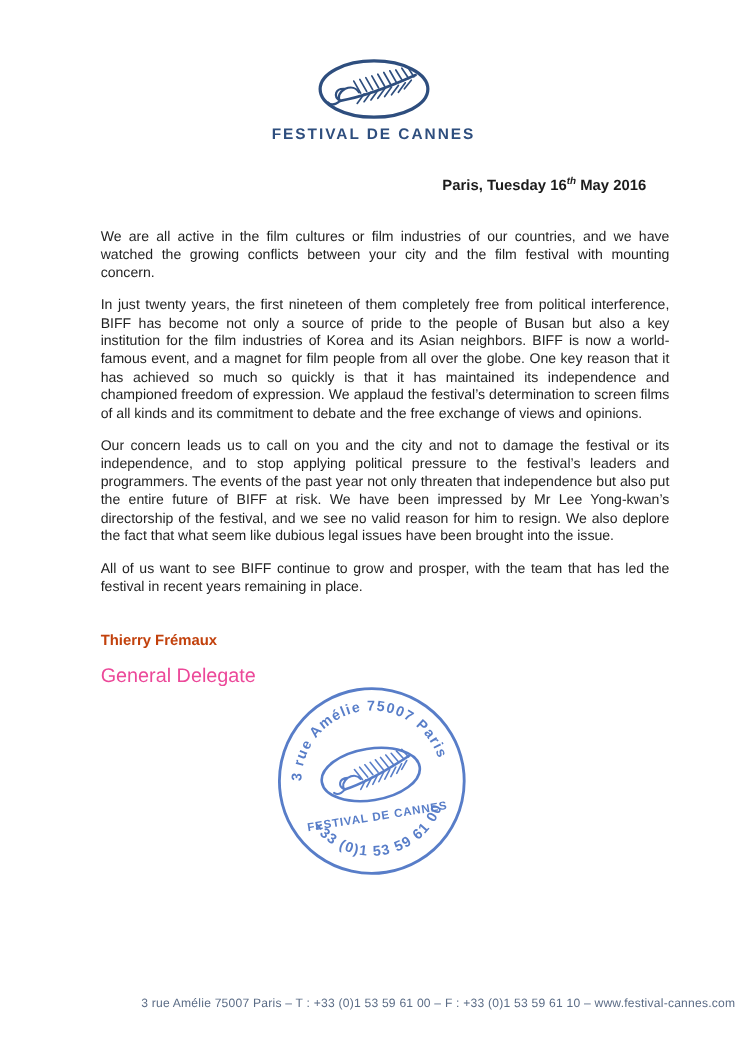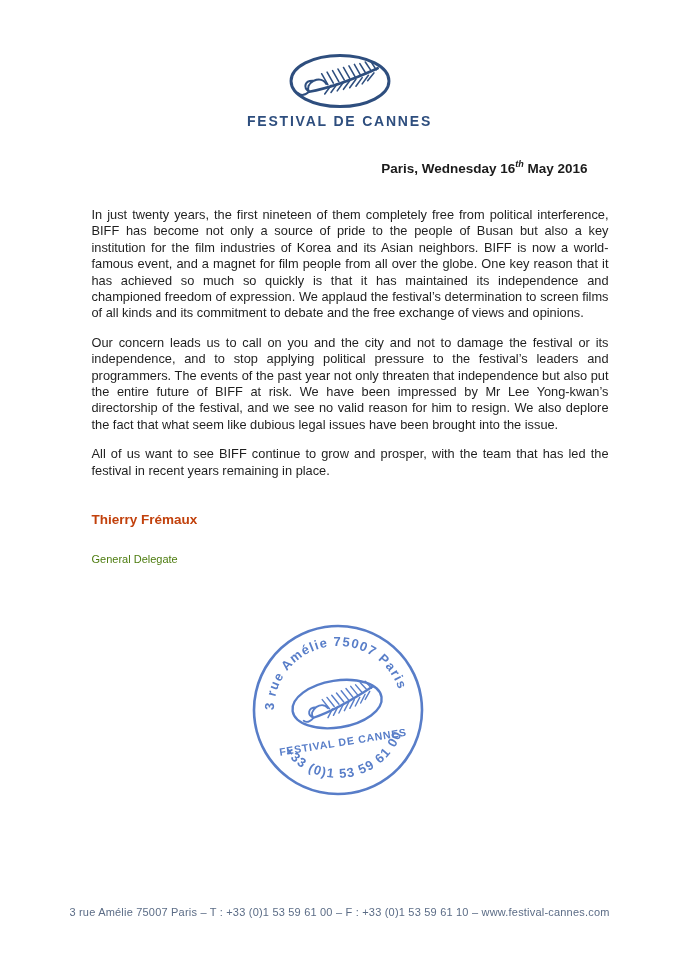--- a/index.html
+++ b/index.html
@@ -56,41 +56,41 @@
   .letter-body p { margin-bottom: 13px; text-align: justify; }
   .letter-body p.salutation { text-align: left; margin-bottom: 14px; }
   .closing { margin-top: 1px; }
   .signer-name {
     margin-top: 33px;
     font-size: 13.5px;
     font-weight: bold;
     color: #c2410c;
   }
   .signer-title {
-    margin-top: 22px;
-    font-size: 11px;
-    color: #4d7c0f;
+    margin-top: 15px;
+    font-size: 18px;
+    color: #ec4899;
   }
 
   
   .stamp {
     position: absolute;
     left: 238px;
     top: 620px;
     opacity: 0.92;
   }
   .stamp text { fill: #4a73c4; }
 
   
   .footer {
     position: absolute;
     top: 906px;
     left: 0;
     width: 100%;
-    text-align: center;
+    text-align: right;
     font-size: 11px;
     letter-spacing: 0.2px;
     color: #5b6c86;
   }
 
   .hidden-defs { position: absolute; width: 0; height: 0; overflow: hidden; }
 </style>
 </head>
 <body>
 
@@ -112,23 +112,24 @@
 <div class="page">
 
   <div class="header">
     <svg class="logo-svg" width="104" height="56" viewBox="0 0 120 64">
       <ellipse cx="60" cy="32" rx="56.5" ry="29.5" fill="none" stroke="currentColor" stroke-width="3.4"></ellipse>
       <use href="#palm-shape" transform="translate(10,2) scale(0.9)"></use>
     </svg>
     <div class="logo-wordmark">FESTIVAL DE CANNES</div>
   </div>
 
-  <div class="date-line"><span>Paris, Wednesday 16</span><sup>th</sup><span> May 2016</span></div>
+  <div class="date-line"><span>Paris, Tuesday 16</span><sup>th</sup><span> May 2016</span></div>
 
   <div class="letter-body">
+    <p>We are all active in the film cultures or film industries of our countries, and we have watched the growing conflicts between your city and the film festival with mounting concern.</p>
     <p>In just twenty years, the first nineteen of them completely free from political interference, BIFF has become not only a source of pride to the people of Busan but also a key institution for the film industries of Korea and its Asian neighbors. BIFF is now a world-famous event, and a magnet for film people from all over the globe. One key reason that it has achieved so much so quickly is that it has maintained its independence and championed freedom of expression.  We applaud the festival’s determination to screen films of all kinds and its commitment to debate and the free exchange of views and opinions.</p>
     <p>Our concern leads us to call on you and the city and not to damage the festival or its independence, and to stop applying political pressure to the festival’s leaders and programmers. The events of the past year not only threaten that independence but also put the entire future of BIFF at risk. We have been impressed by Mr Lee Yong-kwan’s directorship of the festival, and we see no valid reason for him to resign. We also deplore the fact that what seem like dubious legal issues have been brought into the issue.</p>
     <p>All of us want to see BIFF continue to grow and prosper, with the team that has led the festival in recent years remaining in place.</p>
     <div class="signer-name">Thierry Frémaux</div>
     <div class="signer-title">General Delegate</div>
   </div>
 
   <svg class="stamp" width="178" height="180" viewBox="0 0 178 180">
     <g transform="rotate(-9 89 90)" color="#4a73c4" font-family="Liberation Sans, sans-serif">
       <circle cx="89" cy="90" r="84" fill="none" stroke="#4a73c4" stroke-width="2.6"></circle>

